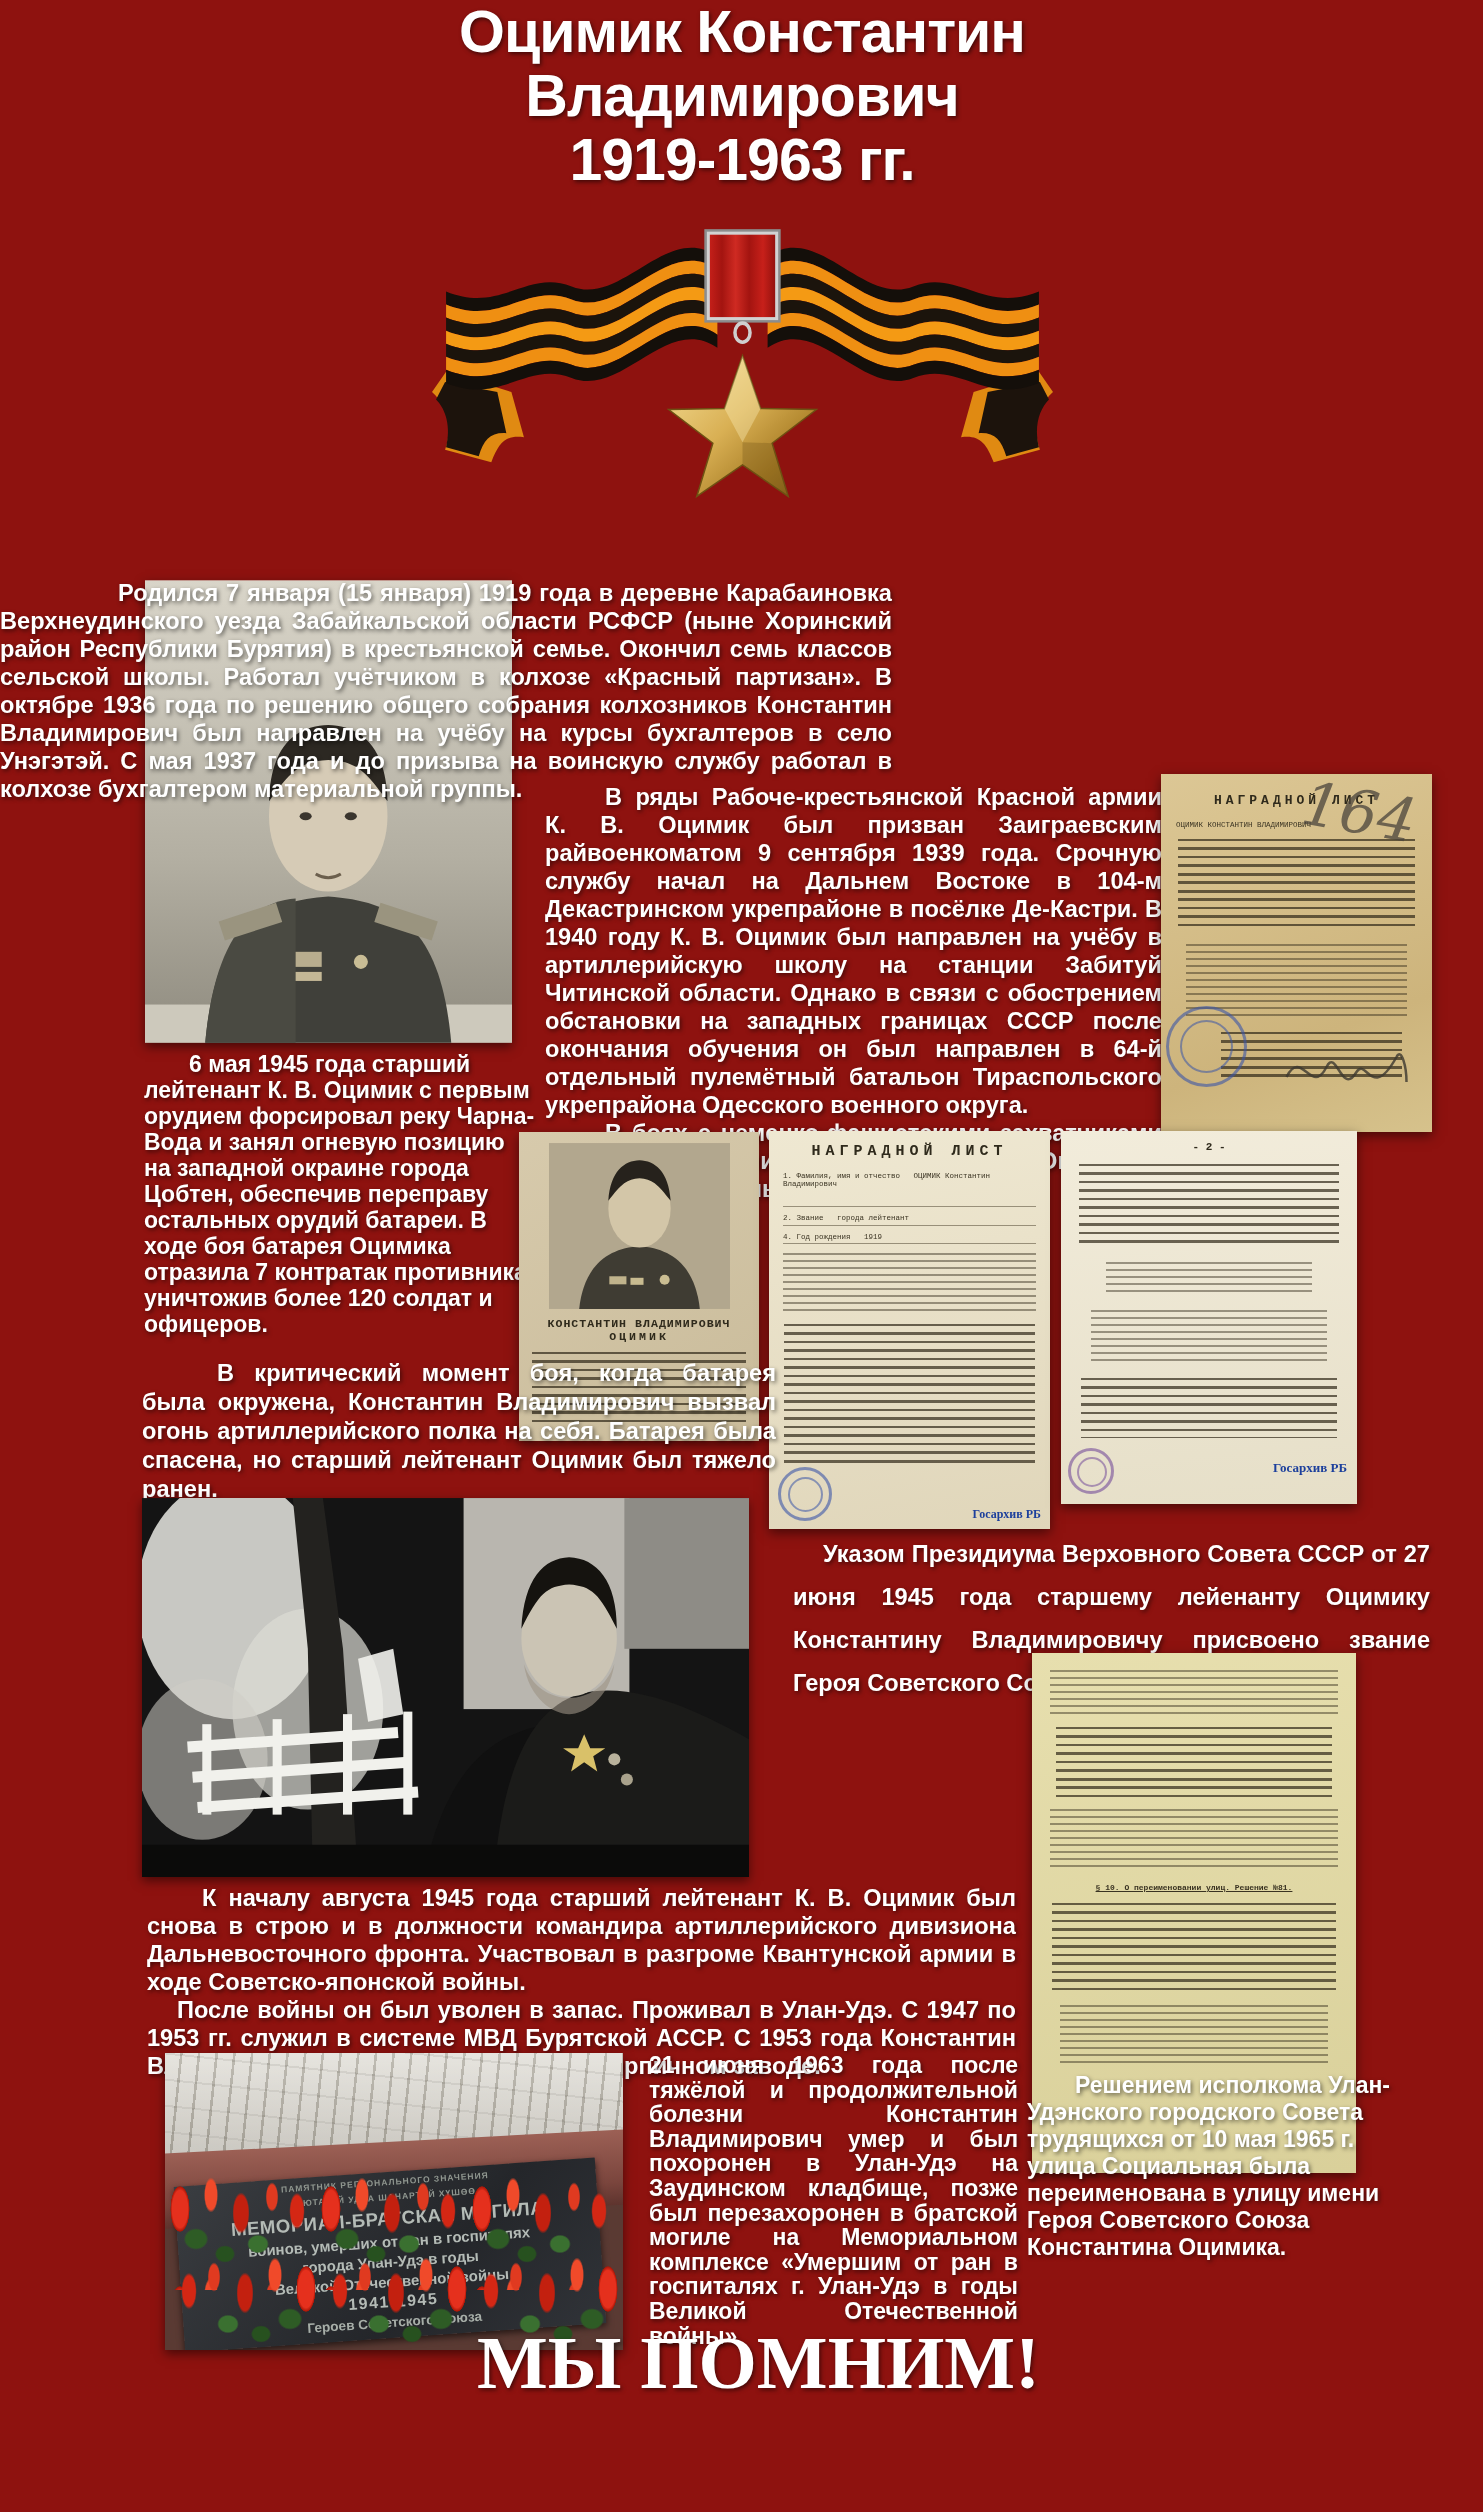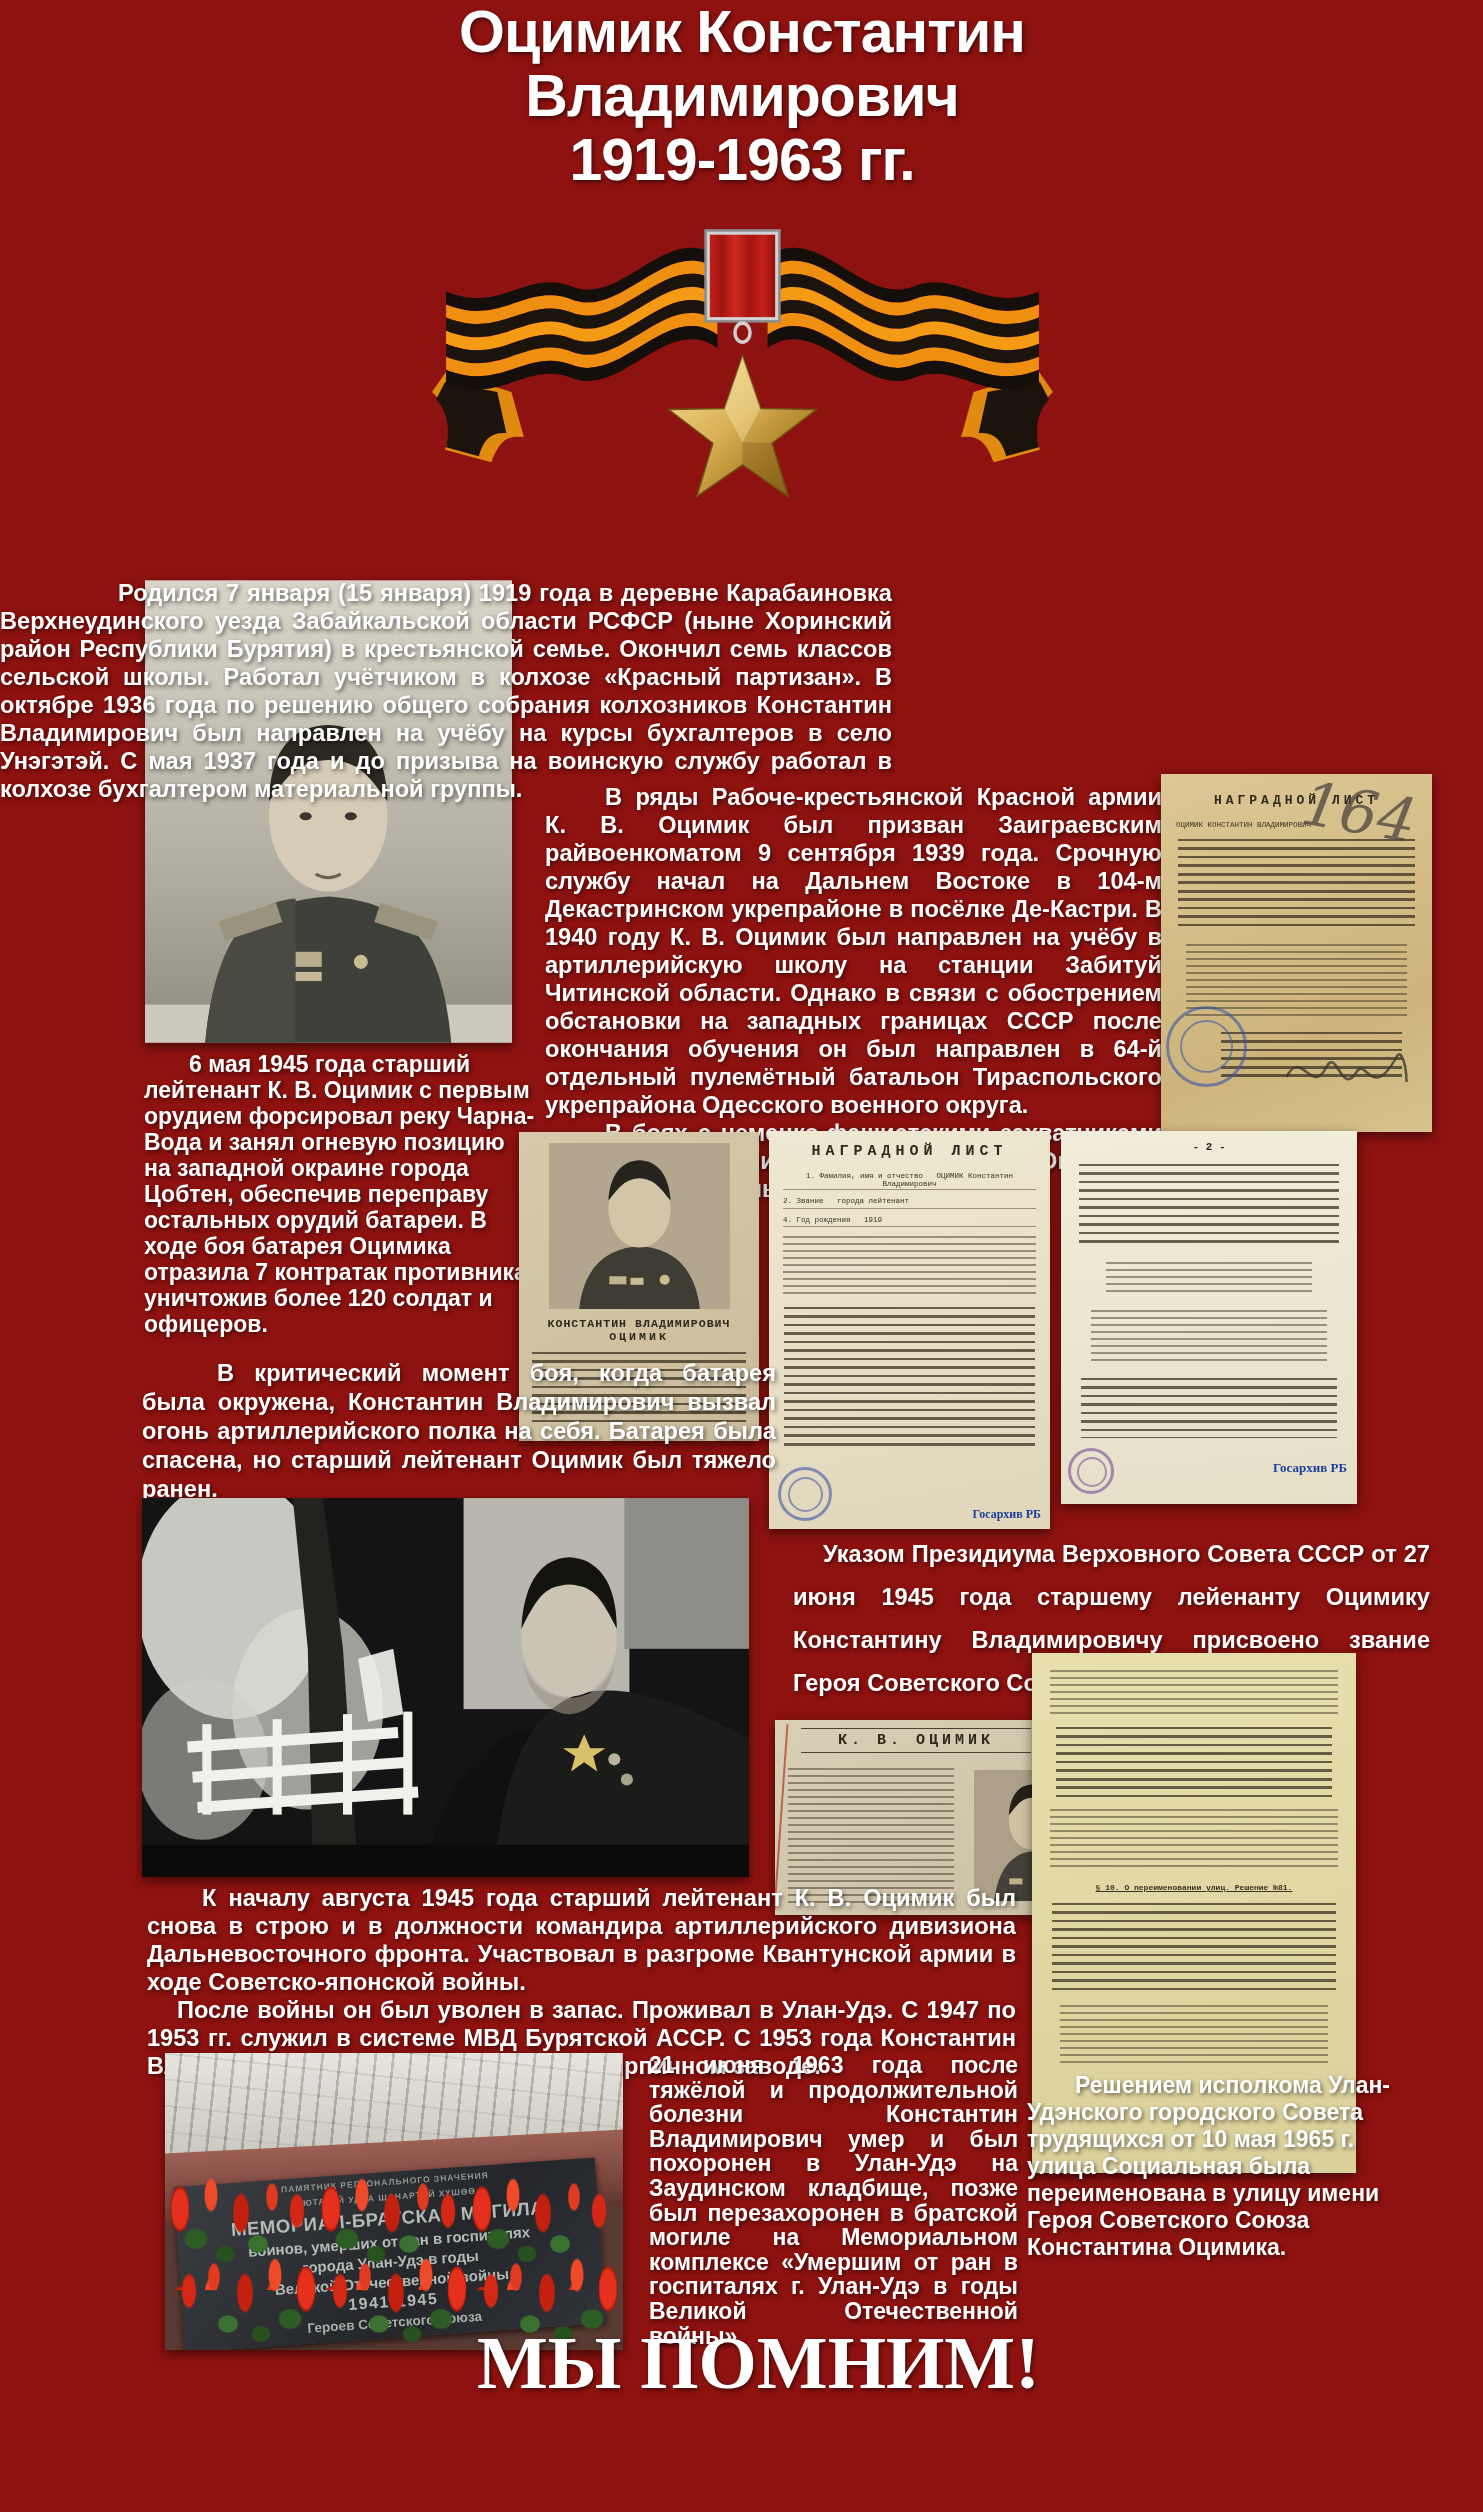--- a/index.html
+++ b/index.html
@@ -172,21 +172,21 @@
       <rect x="162" y="268" width="26" height="14" fill="#c8bb90"></rect>
       <circle cx="230" cy="272" r="10" fill="#cabd92"></circle>
     </svg>
     <div class="doc-h" style="margin-top:185px;font-size:11.6px;letter-spacing:1px;">КОНСТАНТИН ВЛАДИМИРОВИЧ</div>
     <div class="doc-h" style="font-size:11.6px;letter-spacing:3px;">ОЦИМИК</div>
     <div class="tfill" style="margin:9px 13px 0;height:75px;"></div>
   </div>
 
   <div class="paper" style="left:769px;top:1131px;width:281px;height:398px;background:linear-gradient(170deg,#efe8d2,#e0d6ba);">
     <div class="doc-h" style="margin-top:12px;font-size:15px;letter-spacing:5px;">НАГРАДНОЙ ЛИСТ</div>
-    <div class="docsmall" style="margin:12px 14px 0;font-size:7.5px;border-bottom:1px solid rgba(70,60,40,.5);padding-bottom:1px;text-align:center;">
+    <div class="docsmall" style="margin:12px 14px 0;font-size:7.5px;border-bottom:1px solid rgba(70,60,40,.5);padding-bottom:18px;">
       <span>1. Фамилия, имя и отчество</span>
       &nbsp;&nbsp;<span>ОЦИМИК Константин Владимирович</span>
     </div>
     <div class="docsmall" style="margin:7px 14px 0;font-size:7.5px;border-bottom:1px solid rgba(70,60,40,.5);padding-bottom:2.5px;">
       <span>2. Звание</span>
       &nbsp;&nbsp;<span>города лейтенант</span>
     </div>
     <div class="docsmall" style="margin:7px 14px 0;font-size:7.5px;border-bottom:1px solid rgba(70,60,40,.5);padding-bottom:2.5px;">
       <span>4. Год рождения</span>
       &nbsp;&nbsp;<span>1919</span>
@@ -237,33 +237,20 @@
     <path d="M755,260 C760,160 800,120 850,118 C905,120 945,165 945,260 C910,190 895,175 850,172 C805,175 790,190 755,260 Z" fill="#15130f"></path>
     <path d="M760,330 C790,420 910,420 940,330 C930,400 880,430 850,430 C820,430 770,400 760,330 Z" fill="#9c9384" opacity="0.6"></path>
     <polygon points="880,470 892,498 922,498 898,514 906,544 880,526 854,544 862,514 838,498 868,498" fill="#d9c169"></polygon>
     <circle cx="940" cy="520" r="12" fill="#b9b29c"></circle>
     <circle cx="965" cy="560" r="12" fill="#a9a28c"></circle>
     <rect x="0" y="690" width="1208" height="64" fill="#0b0b0a"></rect>
   </svg>
 
   <div class="t p-decree just">Указом Президиума Верховного Совета СССР от 27 июня 1945 года старшему лейенанту Оцимику Константину Владимировичу присвоено звание Героя Советского Союза.</div>
 
-  <div class="paper" style="left:775px;top:1720px;width:328px;height:195px;background:linear-gradient(155deg,#d9cfb6,#cbc0a4);">
-    <div class="abs" style="left:5px;top:4px;width:2px;height:186px;background:rgba(170,30,20,.6);transform:rotate(4deg);"></div>
-    <div class="doc-h" style="margin-top:8px;font-size:15px;letter-spacing:4px;border-top:1.5px solid #4a4334;border-bottom:1.5px solid #4a4334;width:70%;margin-left:8%;padding:3px 0;">К. В. ОЦИМИК</div>
-    <div class="hand" style="right:28px;top:5px;font-size:28px;transform:rotate(6deg);">6</div>
-    <div class="tfill-l" style="position:absolute;left:13px;top:48px;width:166px;height:136px;"></div>
-    <svg class="abs" style="right:13px;top:50px;" width="116" height="131" viewBox="0 0 230 260">
-      <rect width="230" height="260" fill="#aca188"></rect>
-      <path d="M40,260 C48,190 80,165 115,162 C150,165 182,190 190,260 Z" fill="#45413a"></path>
-      <ellipse cx="115" cy="100" rx="46" ry="58" fill="#d0c3a4"></ellipse>
-      <path d="M69,90 C72,45 92,30 115,29 C138,30 158,45 161,90 C140,62 132,56 115,55 C98,56 90,62 69,90 Z" fill="#262118"></path>
-      <rect x="70" y="215" width="26" height="12" fill="#bdb08a"></rect>
-    </svg>
-  </div>
 
   <div class="paper" style="left:1032px;top:1653px;width:324px;height:520px;background:linear-gradient(170deg,#e7dfae,#d9d09a);">
     <div class="tfill-l" style="margin:17px 18px 0;height:45px;"></div>
     <div class="tfill" style="margin:12px 24px 0;height:70px;"></div>
     <div class="tfill-l" style="margin:12px 18px 0;height:60px;"></div>
     <div class="docsmall" style="margin:14px 15px 0;font-size:8px;text-align:center;text-decoration:underline;font-weight:bold;">§ 10. О переименовании улиц. Решение №81.</div>
     <div class="tfill" style="margin:11px 20px 0;height:90px;"></div>
     <div class="tfill-l" style="margin:12px 28px 0;height:60px;"></div>
   </div>
 

